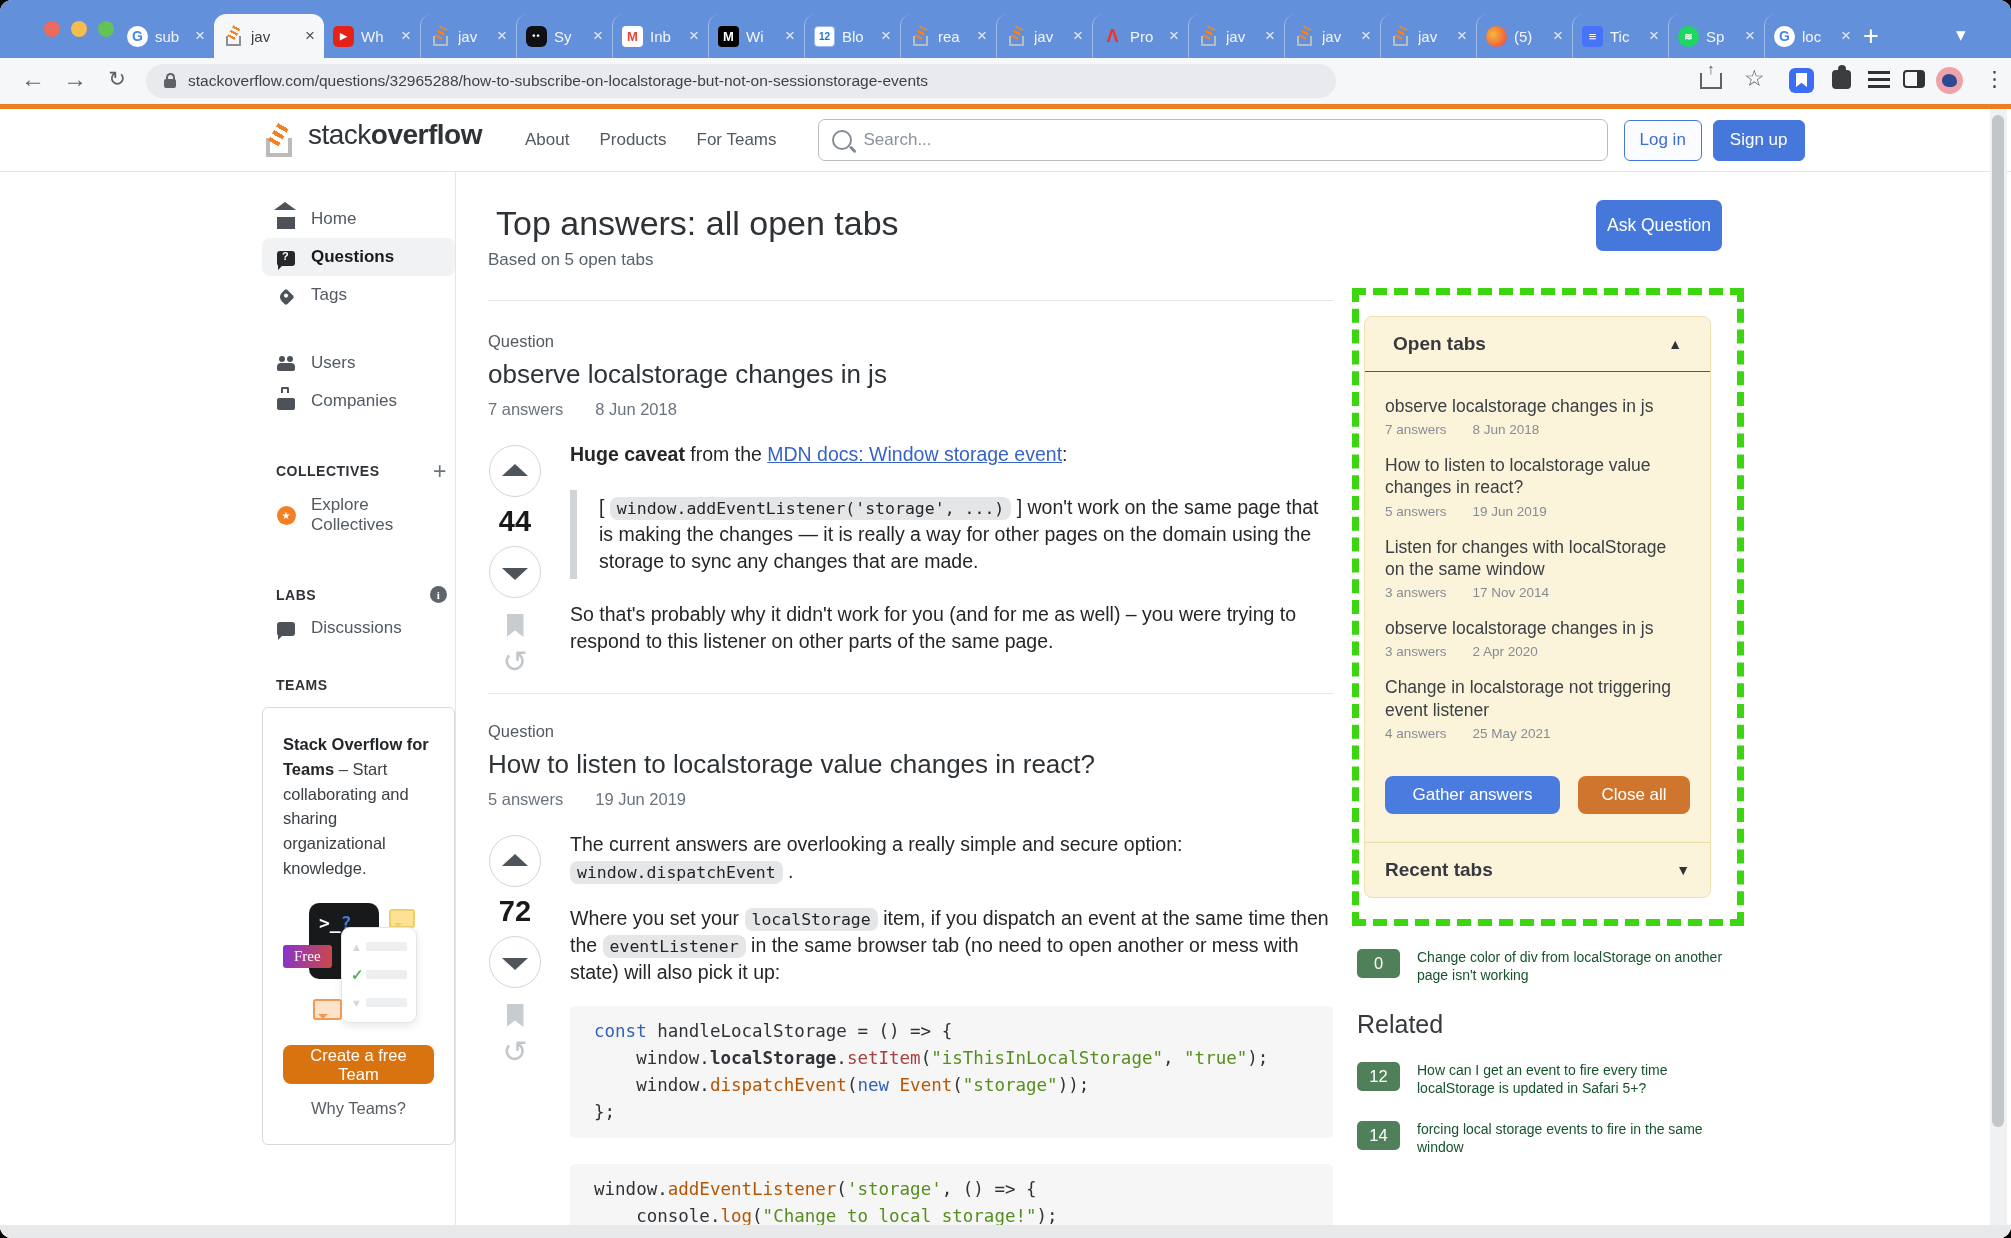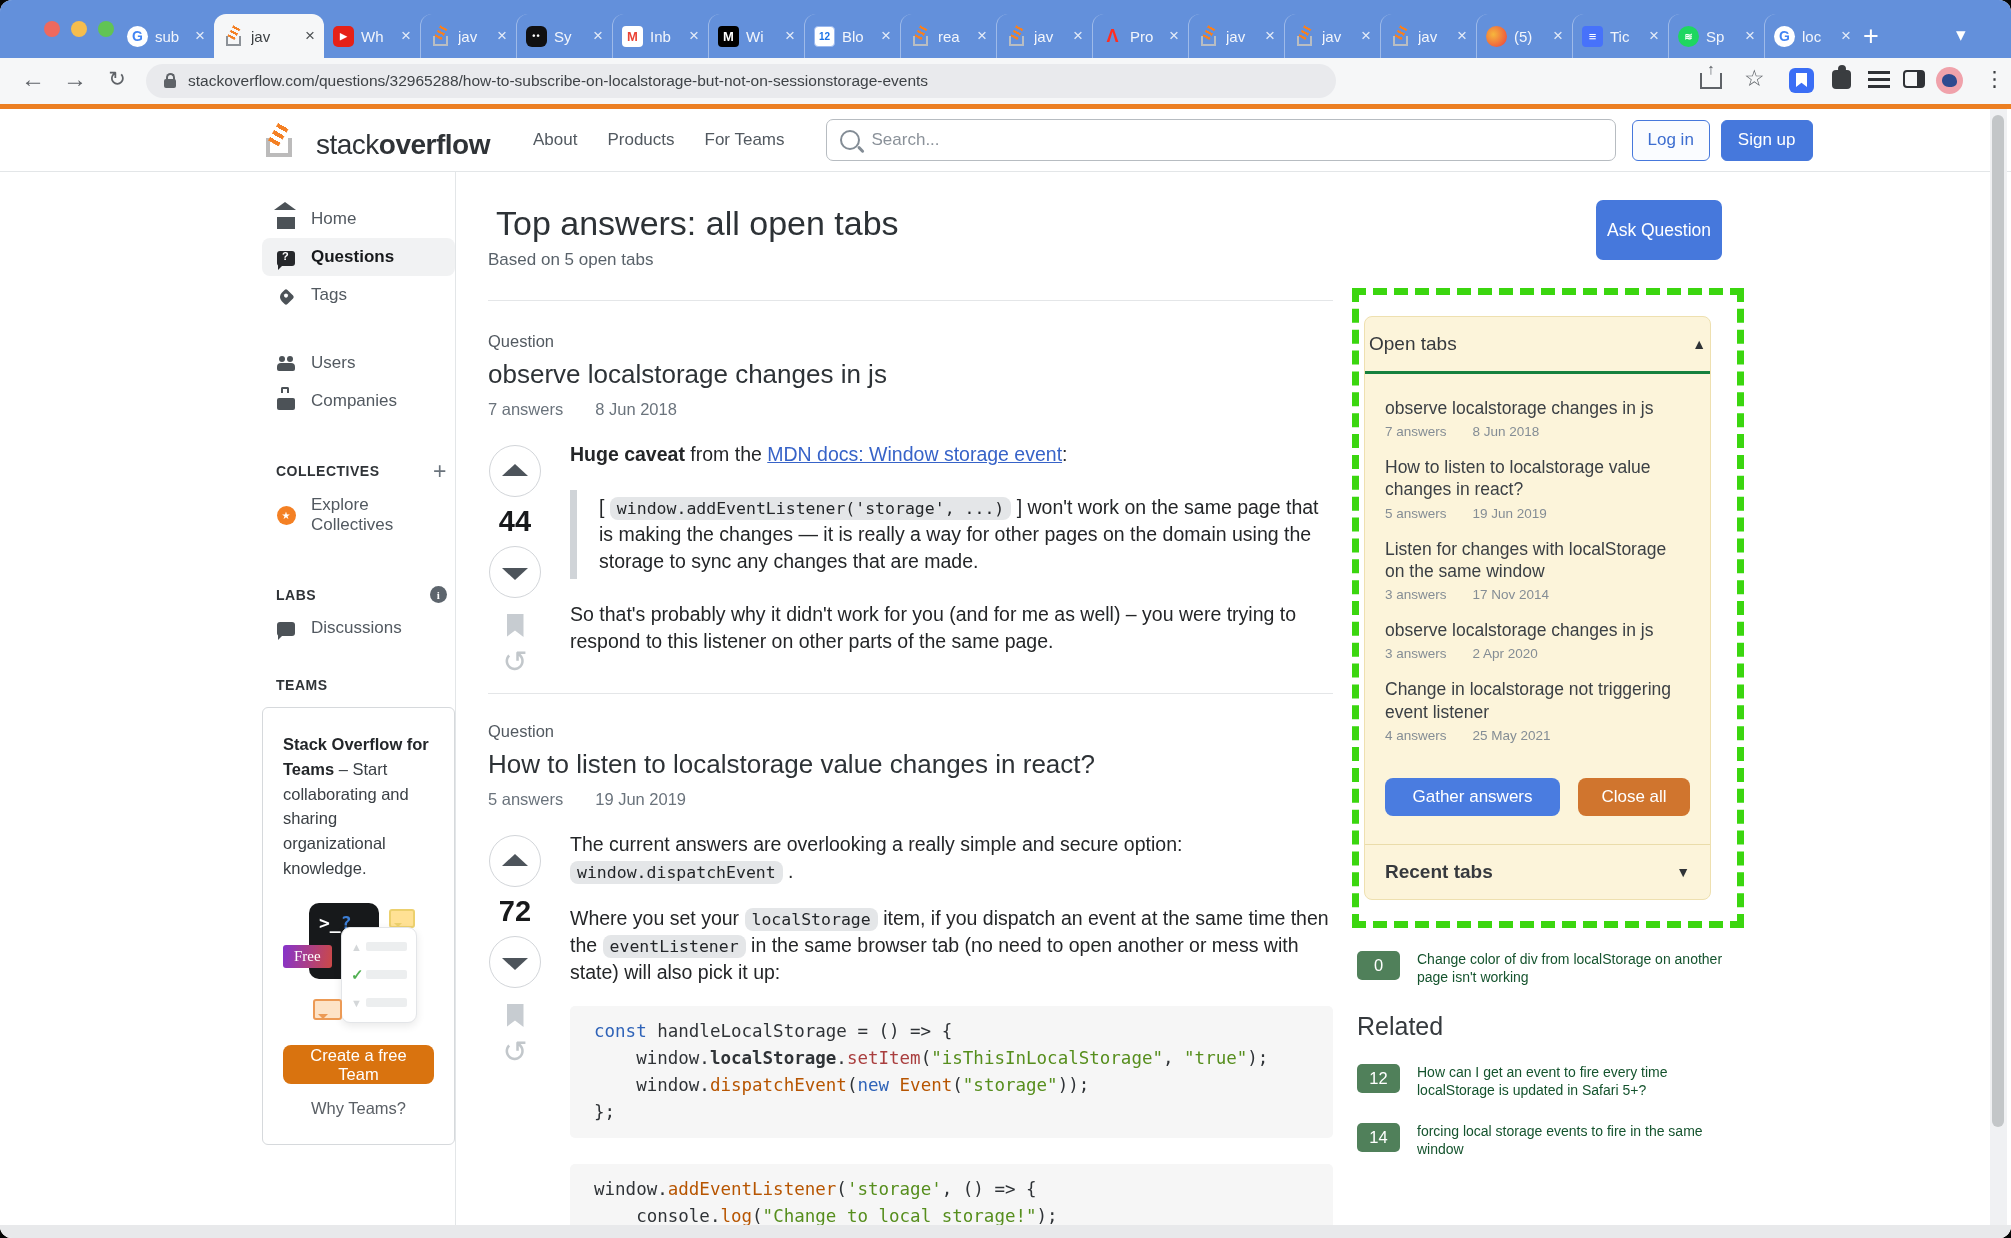--- a/index.html
+++ b/index.html
@@ -53,21 +53,21 @@
   .ext-panel{position:absolute;left:1903px;top:12px;width:22px;height:18px;border:2.5px solid #2f3236;border-radius:4px;box-sizing:border-box}
   .ext-panel::after{content:'';position:absolute;right:0;top:0;bottom:0;width:6px;background:#2f3236}
   .avatar{position:absolute;left:1936px;top:9px;width:27px;height:27px;border-radius:50%;background:#f0a2ab;overflow:hidden}
   .avatar::after{content:'';position:absolute;left:6px;top:7px;width:15px;height:13px;border-radius:50% 60% 40% 50%;background:#2e4a8f}
   .kebab{position:absolute;left:1984px;top:9px;font-size:21px;color:#3a3d40}
 
   
   .page{position:absolute;top:104px;left:0;right:0;bottom:0;background:#fff;overflow:hidden}
   .so-topbar{position:absolute;top:0;left:0;right:0;height:5px;background:#ec7f22}
   .so-header{position:absolute;top:5px;left:0;right:0;height:63px;border-bottom:1px solid #e3e6e8;display:flex;align-items:center;padding-left:262px;box-sizing:border-box;background:#fff}
-  .so-logo{display:flex;align-items:flex-end;gap:20px}
+  .so-logo{display:flex;align-items:flex-start;gap:12px}
   .logo-glyph{position:relative;width:34px;height:42px}
   .logo-glyph::before{content:'';position:absolute;left:4px;right:4px;bottom:4px;height:15px;border:4px solid #bcbbbb;border-top:none}
   .logo-glyph::after{content:'';position:absolute;left:11px;top:3px;width:12px;height:23px;background:repeating-linear-gradient(0deg,#f48024 0 4px,transparent 4px 8px);transform:rotate(30deg)}
   .logo-text{font-size:28px;color:#2f3337;letter-spacing:-.5px}
   .logo-text .lt2{font-weight:bold}
   .nav-link{font-size:17px;color:#525960;padding:8px 15px;border-radius:18px;text-decoration:none}
   .nav-link:first-of-type{margin-left:28px}
   .searchbar{margin-left:26px;width:790px;height:42px;border:1px solid #b7bcc1;border-radius:7px;background:#fff;display:flex;align-items:center;padding:0 13px;gap:10px;box-sizing:border-box}
   .mag{width:16px;height:16px;border:2.5px solid #838c95;border-radius:50%;position:relative;flex:none}
   .mag::after{content:'';position:absolute;width:8px;height:2.5px;background:#838c95;transform:rotate(45deg);right:-7px;bottom:-2px;border-radius:2px}
@@ -114,21 +114,21 @@
   .card-w .g1{color:#d4d7d9;font-size:11px}
   .card-w .chk{color:#52b053;font-size:15px;font-weight:bold}
   .bar{height:9px;border-radius:2px;background:#eceeef}
   .bub-o{position:absolute;left:30px;top:96px;width:25px;height:17px;background:#fde3c7;border:2px solid #ec9a55;border-radius:3px}
   .bub-o::after{content:'';position:absolute;bottom:-6px;left:3px;border:5px solid transparent;border-top-color:#ec9a55}
   .tc-btn{display:block;width:100%;height:39px;background:#d9730f;border:none;border-radius:8px;color:#fff;font-size:16.5px;font-family:inherit;margin-top:14px}
   .tc-why{text-align:center;font-size:16.5px;color:#5b6066;margin-top:15px}
 
   
   .page-title{position:absolute;left:488px;top:92px;font-size:34px;font-weight:400;color:#2d3236;margin:8px}
-  .ask-btn{position:absolute;left:1596px;top:96px;width:126px;height:60px;background:#4678dc;border:none;border-radius:7px;color:#fff;font-size:17.5px;font-family:inherit}
+  .ask-btn{position:absolute;left:1596px;top:96px;width:126px;height:51px;background:#4678dc;border:none;border-radius:7px;color:#fff;font-size:17.5px;font-family:inherit}
   .page-sub{position:absolute;left:488px;top:146px;font-size:17px;color:#59626a}
   .head-hr{position:absolute;left:488px;top:196px;width:845px;border:none;border-top:1px solid #e4e6e8;margin:0}
   .main-col{position:absolute;left:488px;top:228px;width:845px}
   .eyebrow{font-size:16.5px;color:#525960}
   .q-title{font-size:26px;font-weight:400;color:#2d3236;margin:8px 0 0}
   .q-meta{margin-top:10px;font-size:16.5px;color:#6a737c;display:flex;gap:32px}
   .answer{display:flex;gap:28px;margin-top:18px}
   .vote-col{width:54px;display:flex;flex-direction:column;align-items:center;flex:none;padding-top:8px}
   .vote-circle{width:52px;height:52px;border:1.5px solid #d2d5d9;border-radius:50%;background:#fff;display:flex;align-items:center;justify-content:center;box-sizing:border-box}
   .tri-up{width:0;height:0;border-left:13px solid transparent;border-right:13px solid transparent;border-bottom:12px solid #4d545b;margin-top:-3px}
@@ -142,21 +142,21 @@
   .ln{color:#3763c8;text-decoration:underline}
   code.chip{background:#e4e6e8;padding:2px 7px;border-radius:8px;font-family:"DejaVu Sans Mono",monospace;font-size:16.5px;color:#232629}
   .codeblock{background:#f6f6f6;border-radius:5px;padding:12px 24px;margin:4px 0 26px;font-family:"DejaVu Sans Mono",monospace;font-size:17.5px;line-height:27px;white-space:pre;color:#2f3337;overflow:hidden}
   .tk-kw{color:#2f63b8}.tk-fn{color:#b75501}.tk-fn2{color:#a93e3e}.tk-str{color:#568e1d}.tk-cm{color:#8d959d;font-style:italic}.tk-pl{color:#2f3337}.tk-bold{color:#2f3337;font-weight:bold}
   .q-divider{border:none;border-top:1px solid #e4e6e8;margin:16px 0 28px}
 
   
   .rail{position:absolute;left:1352px;top:184px;width:392px}
   .highlight{border:7px dashed #3bd60f;padding:21px 26px 21px 5px;box-sizing:border-box}
   .panel{background:#fcf4da;border:1px solid #eee0b0;border-radius:8px;overflow:hidden}
-  .panel-header{display:flex;align-items:center;justify-content:space-between;padding:16px 4px;font-size:19px;font-weight:normal;color:#36393d;border-bottom:3px solid #15803d}
+  .panel-header{display:flex;align-items:center;justify-content:space-between;padding:16px 28px;font-size:19px;font-weight:bold;color:#36393d;border-bottom:1px solid #15803d}
   .panel-tri{font-size:14px;color:#2f3337}
   .panel-items{padding:6px 20px 2px}
   .pt-item{margin:17px 0}
   .pt-title{font-size:17.5px;color:#3b4045;line-height:1.27}
   .pt-meta{display:flex;gap:26px;font-size:13.5px;color:#848d95;margin-top:5px}
   .panel-buttons{display:flex;gap:18px;padding:16px 20px 28px}
   .btn-gather{flex:1;height:38px;background:#4a7ce0;border:none;border-radius:8px;color:#fff;font-size:17px;font-family:inherit}
   .btn-closeall{width:112px;height:38px;background:#d0752e;border:none;border-radius:8px;color:#fff;font-size:17px;font-family:inherit}
   .panel-recent{display:flex;align-items:center;justify-content:space-between;padding:16px 20px;font-size:19px;font-weight:bold;color:#36393d;border-top:1px solid #eadcaa}
   .rail h2{font-size:25px;font-weight:400;color:#35393d;margin:26px 0 8px 5px}

